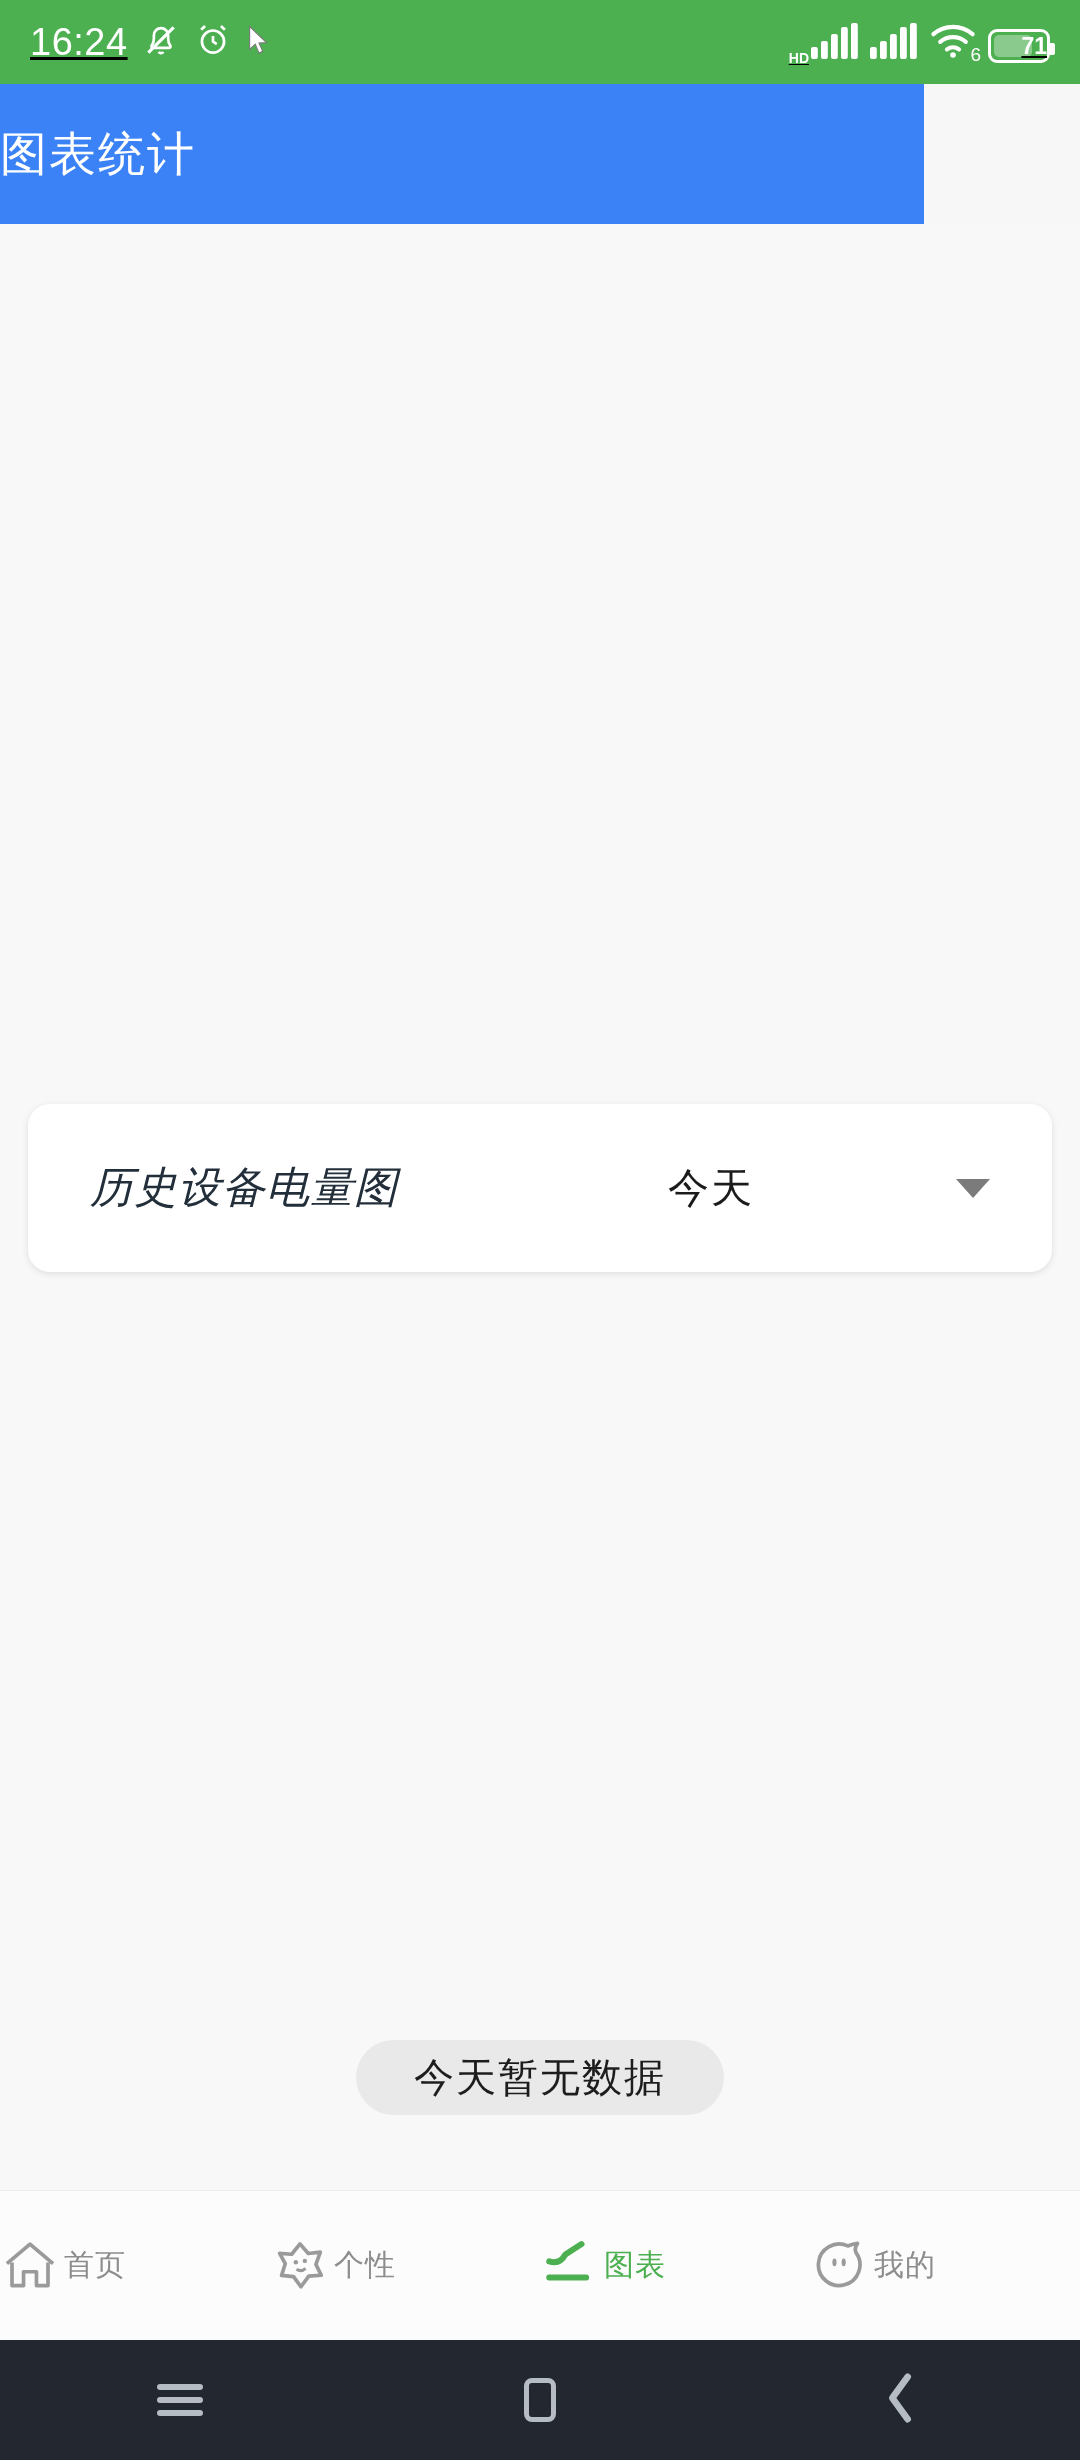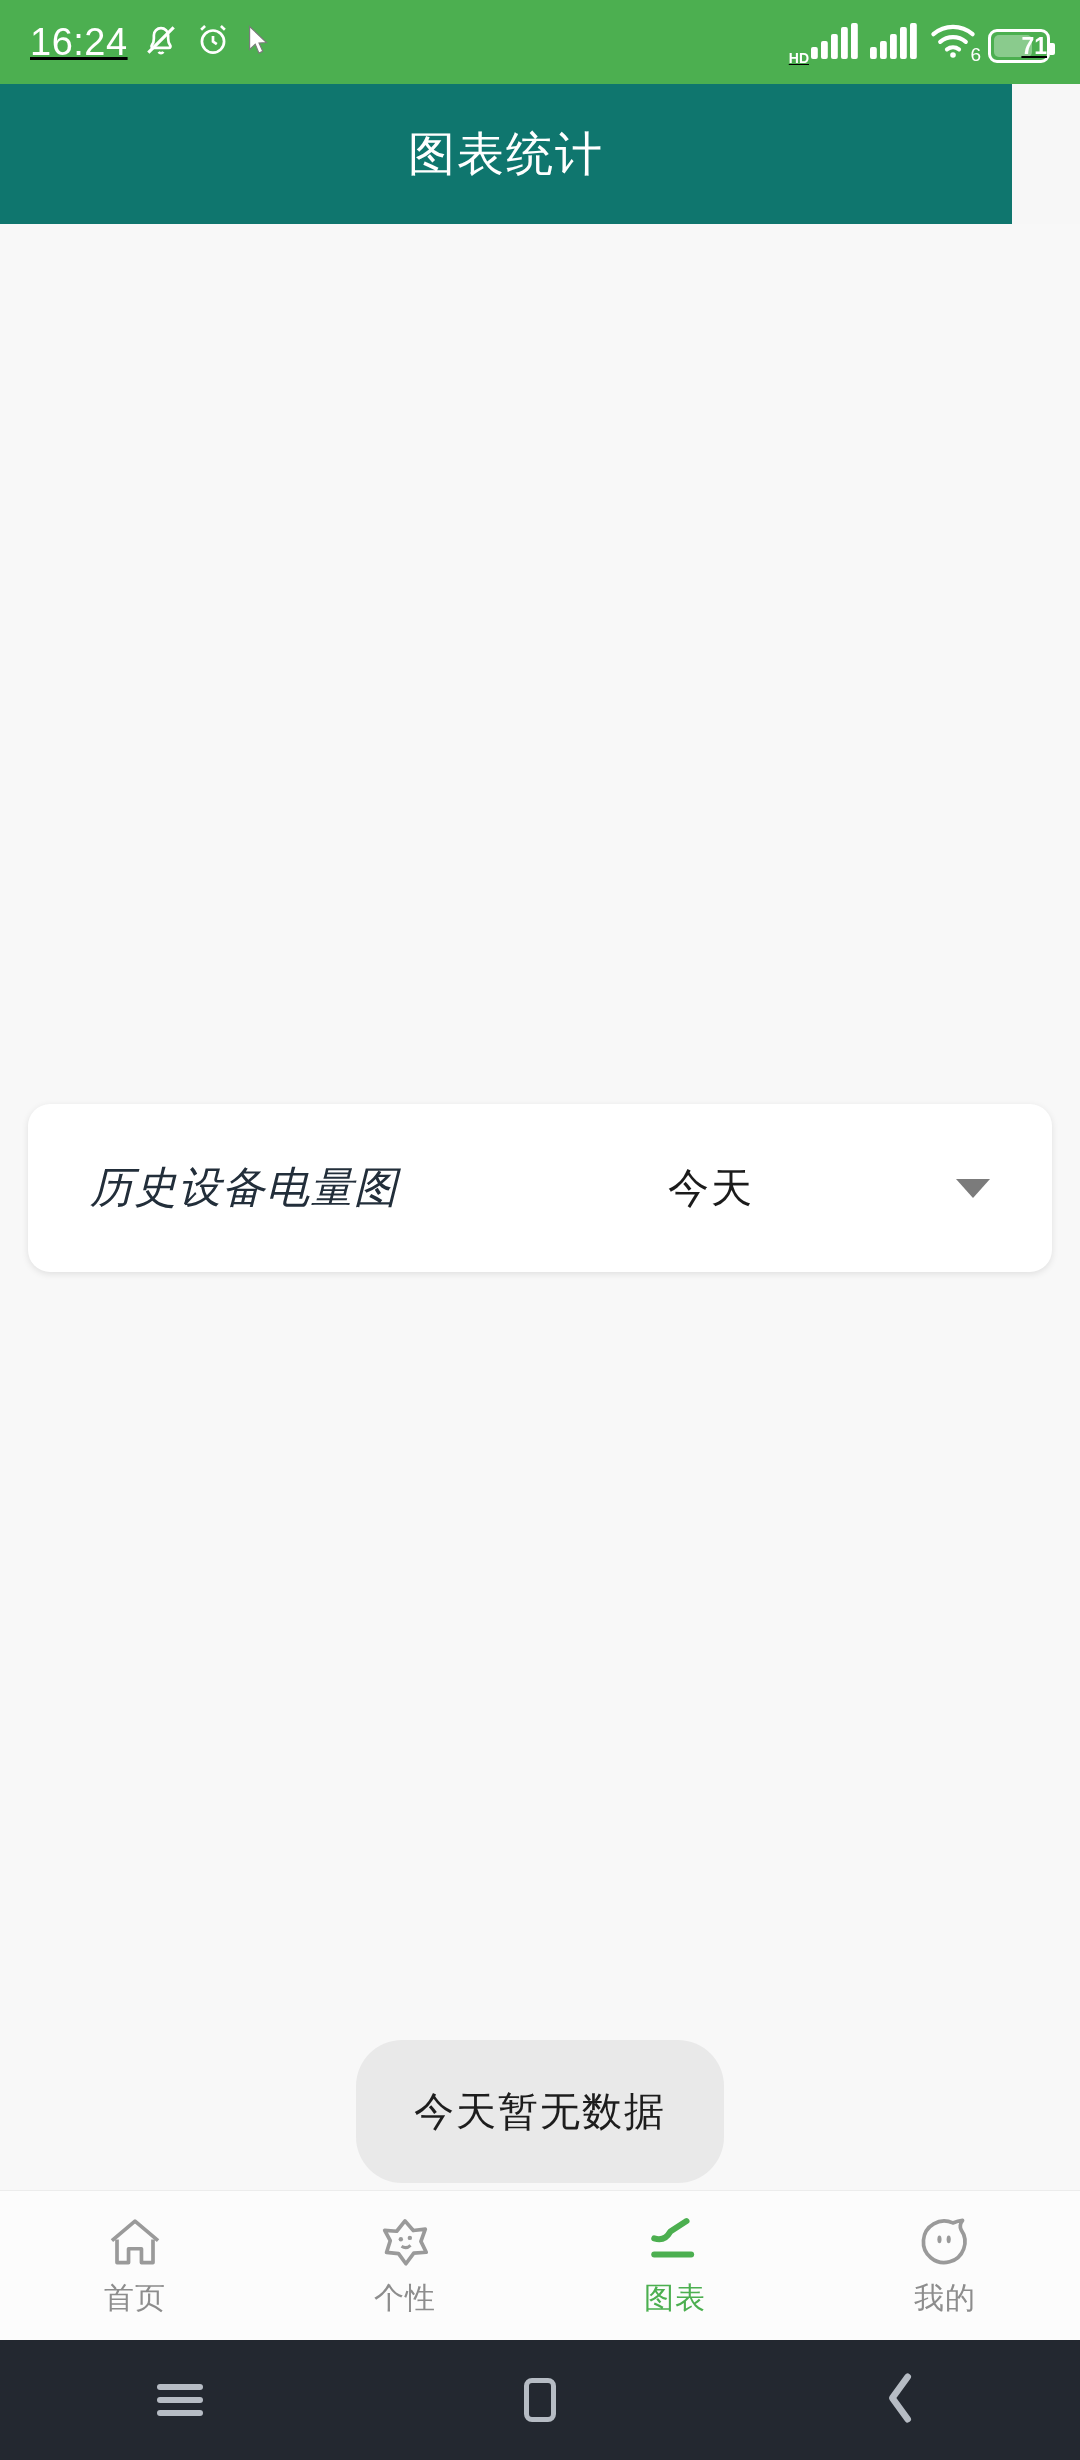--- a/index.html
+++ b/index.html
@@ -27,22 +27,22 @@
     width:62px;height:34px;border:3px solid #fff;border-radius:9px;
     position:relative;display:flex;align-items:center;justify-content:flex-end;
   }
   .bat:after{content:"";position:absolute;right:-8px;top:11px;width:5px;height:12px;background:#fff;border-radius:0 2px 2px 0;}
   .bat-fill{position:absolute;left:3px;top:3px;bottom:3px;width:38px;background:#fff;opacity:.35;border-radius:5px;}
   .bat-txt{position:relative;color:#fff;font-size:23px;font-weight:700;line-height:1;}
   .hdtag{color:#fff;font-size:14px;font-weight:700;line-height:1;margin-bottom:-2px;margin-left:16px;}
 
   
   .appbar{
-    position:absolute;top:84px;left:0;width:1012px;height:140px;
-    background:#0f766e;display:flex;align-items:center;justify-content:center;
+    position:absolute;top:84px;left:0;width:924px;height:140px;
+    background:#3b82f6;display:flex;align-items:center;justify-content:flex-start;
   }
   .appbar-title{ color:#fff;font-size:47px;letter-spacing:2px; }
 
   
   .content{ position:absolute; top:224px; left:0; width:1080px; bottom:270px; background:#f8f8f8; }
 
   .card{
     position:absolute;left:28px;width:1024px;background:#fff;
     border-radius:22px;
     box-shadow:0 2px 7px rgba(0,0,0,.10);
@@ -75,31 +75,31 @@
   .hist-caret{
     position:absolute;right:62px;width:0;height:0;
     border-left:17px solid transparent;border-right:17px solid transparent;
     border-top:19px solid #7b7b7b;
   }
 
   
   .toast{
     position:absolute;left:50%;transform:translateX(-50%);
     top:2040px;background:#e9e9e9;border-radius:46px;
-    padding:44px 58px;font-size:40px;color:#1d1d1d;letter-spacing:2px;
+    padding:10px 58px;font-size:40px;color:#1d1d1d;letter-spacing:2px;
     white-space:nowrap;
   }
 
   
   .tabbar{
     position:absolute;left:0;bottom:120px;width:1080px;height:150px;
     background:#fcfcfc;border-top:1px solid #ececec;
     display:flex;align-items:center;
   }
-  .tab{ flex:1;display:flex;flex-direction:column;align-items:center;gap:4px; }
+  .tab{ flex:1;display:flex;align-items:center;gap:4px; }
   .tab-ico{ height:62px;display:flex;align-items:center;justify-content:center; }
   .tab-label{ font-size:30px;color:#8d8d8d;letter-spacing:1px; }
   .tab.active .tab-label{ color:#4caf50; }
 
   
   .navbar{
     position:absolute;left:0;bottom:0;width:1080px;height:120px;background:#232830;
     display:flex;align-items:center;
   }
   .navbtn{ flex:1;display:flex;align-items:center;justify-content:center; }

